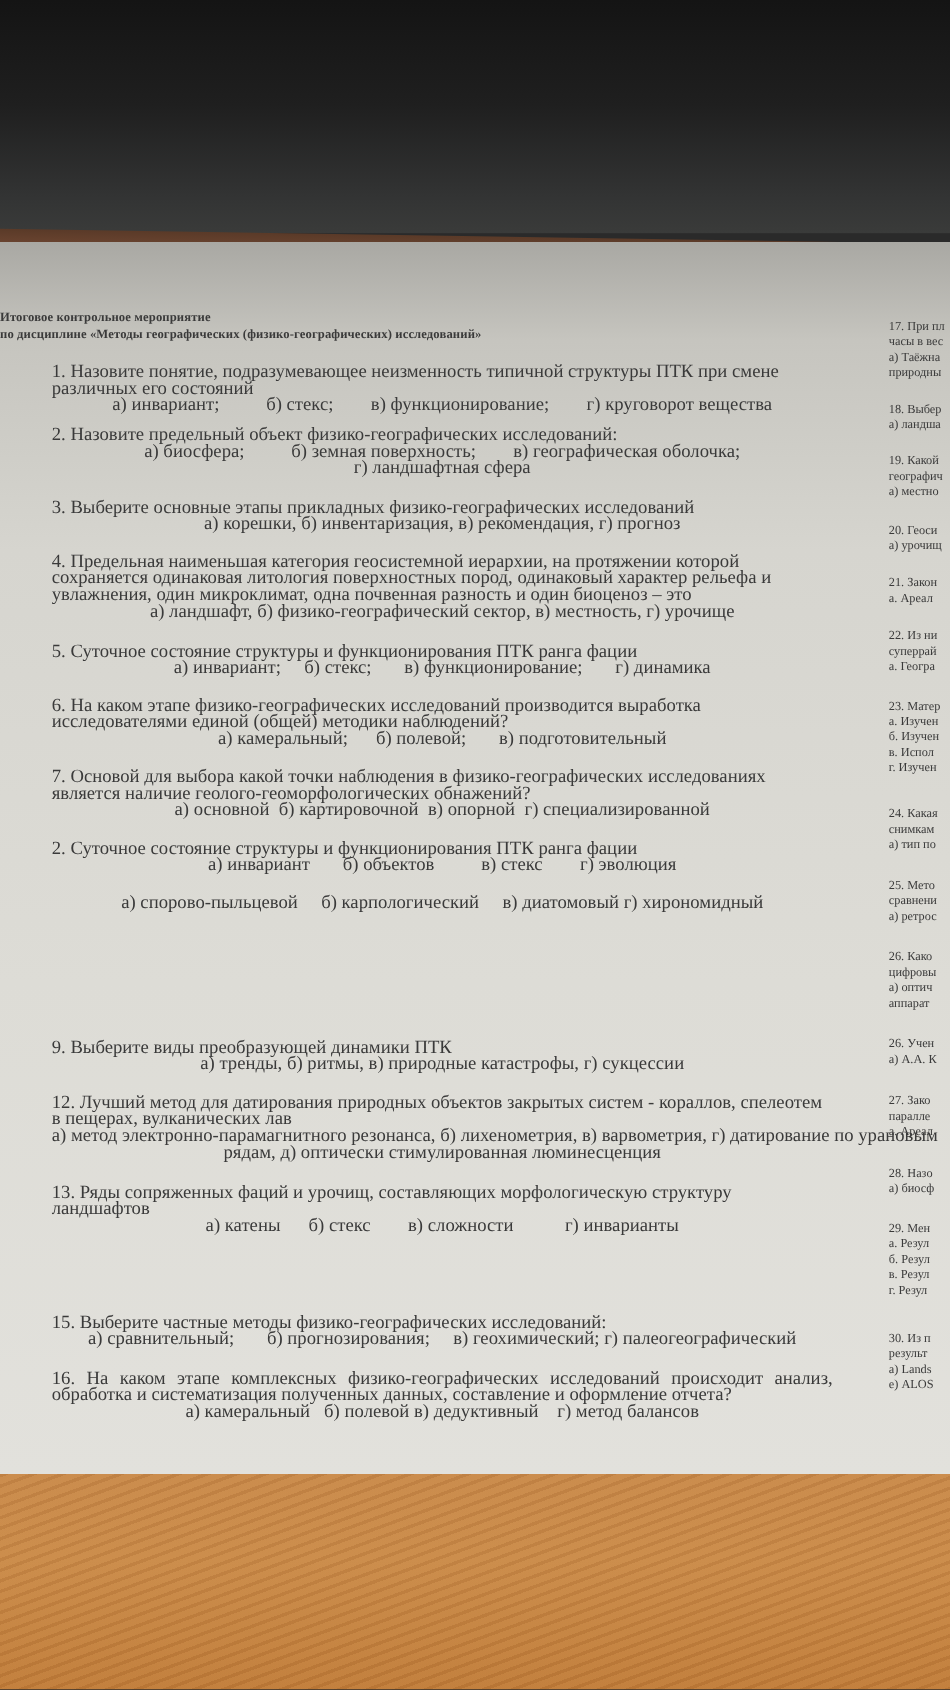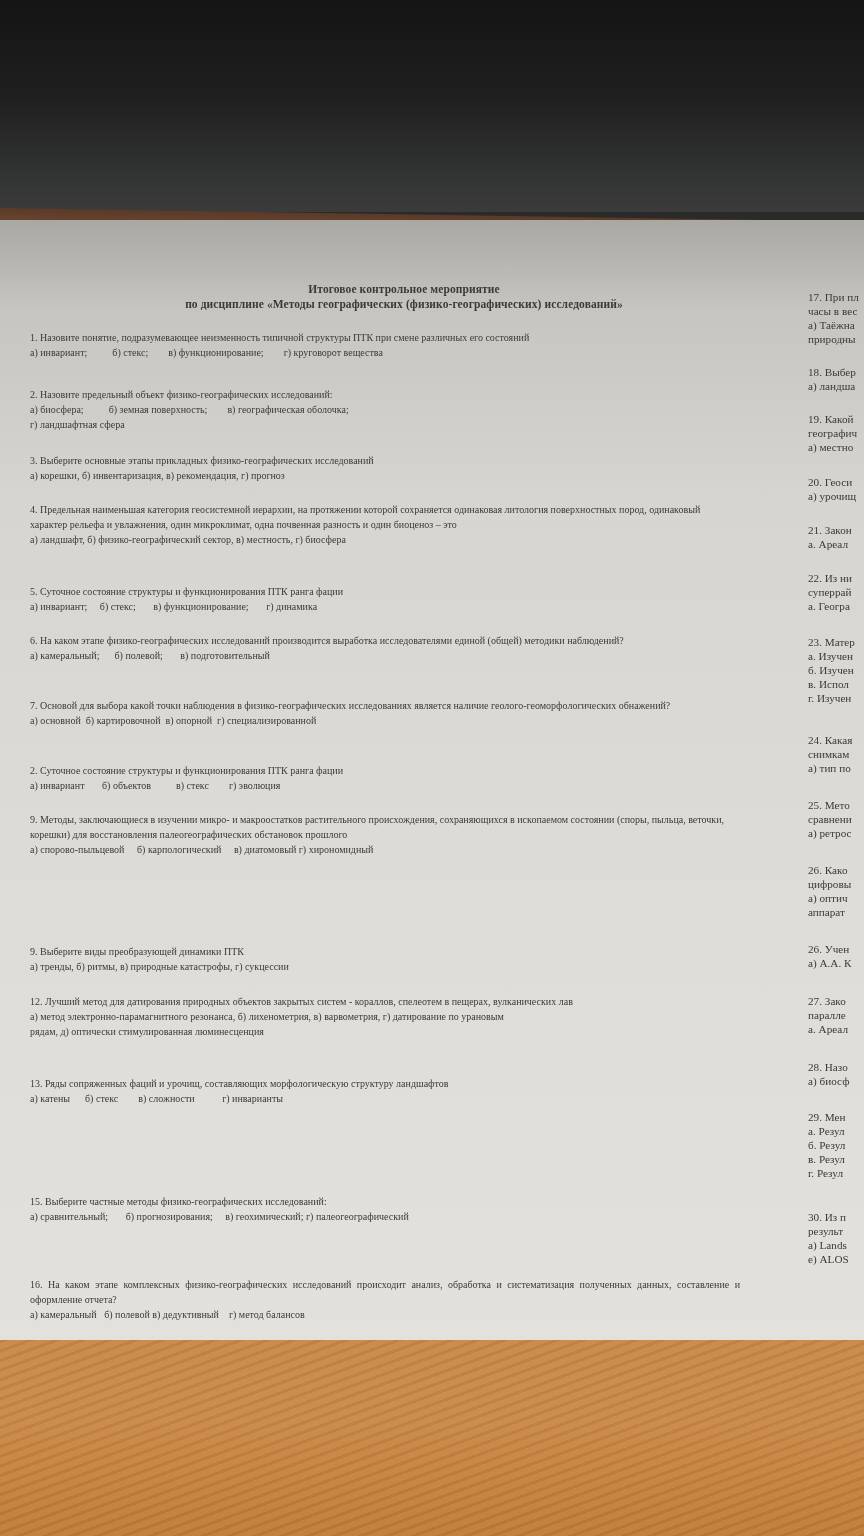--- a/index.html
+++ b/index.html
@@ -27,30 +27,30 @@
     position:absolute; left:0; top:220px; width:864px; height:1122px;
     background: linear-gradient(180deg, #a9a8a3 0%, #c6c5bf 8%, #d6d5cf 25%, #dddcd6 60%, #e2e1dc 100%);
     color:#2e2e2e;
   }
   .sheet-main { position:absolute; left:0; top:0; width:780px; height:100%; }
   .sheet-right {
     position:absolute; left:780px; top:0; width:84px; height:100%;
     overflow:hidden;
   }
   .title {
-    position:absolute; left:0; width:780px; text-align:center;
-    font-weight:bold; font-size:11.5px; color:#3a3a3a; letter-spacing:0.1px;margin-left:14px;
+    position:absolute; left:0; width:780px; 
+    font-weight:bold; font-size:11.5px; color:#3a3a3a; letter-spacing:0.1px;
   }
   .q {
-    position:absolute; left:30px; width:710px;
-    font-size:10px; line-height:15.2px; color:#3a3a3a;
+    position:absolute; left:47px; width:710px;
+    font-size:17px; line-height:15.2px; color:#3a3a3a;
   }
   .q .stem { display:block; }
-  .q .opts { display:block; white-space:pre; }
-  .q.justify .stem { text-align:justify; text-align-last:left;margin-top:32px; }
+  .q .opts { display:block; white-space:pre;text-align:center; }
+  .q.justify .stem { text-align:justify; text-align-last:left; }
   .rq {
     position:absolute; left:808px; width:200px;
     font-size:11.2px; line-height:14px; color:#3a3a3a; white-space:nowrap;
   }
   .rq span { display:block; }
 </style>
 </head>
 <body>
 
 <div class="top-dark"></div>
@@ -69,40 +69,39 @@
       <span class="stem">2. Назовите предельный объект физико-географических исследований:</span>
       <span class="opts">а) биосфера;          б) земная поверхность;        в) географическая оболочка;
 г) ландшафтная сфера</span>
     </div>
     <div class="q" style="top:233px">
       <span class="stem">3. Выберите основные этапы прикладных физико-географических исследований</span>
       <span class="opts">а) корешки, б) инвентаризация, в) рекомендация, г) прогноз</span>
     </div>
     <div class="q" style="top:282px">
       <span class="stem">4. Предельная наименьшая категория геосистемной иерархии, на протяжении которой сохраняется одинаковая литология поверхностных пород, одинаковый характер рельефа и увлажнения, один микроклимат, одна почвенная разность и один биоценоз – это</span>
-      <span class="opts">а) ландшафт, б) физико-географический сектор, в) местность, г) биосфера</span>
+      <span class="opts">а) ландшафт, б) физико-географический сектор, в) местность, г) урочище</span>
     </div>
     <div class="q" style="top:364px">
       <span class="stem">5. Суточное состояние структуры и функционирования ПТК ранга фации</span>
       <span class="opts">а) инвариант;     б) стекс;       в) функционирование;       г) динамика</span>
     </div>
     <div class="q" style="top:413px">
       <span class="stem">6. На каком этапе физико-географических исследований производится выработка исследователями единой (общей) методики наблюдений?</span>
       <span class="opts">а) камеральный;      б) полевой;       в) подготовительный</span>
     </div>
     <div class="q" style="top:478px">
       <span class="stem">7. Основой для выбора какой точки наблюдения в физико-географических исследованиях является наличие геолого-геоморфологических обнажений?</span>
       <span class="opts">а) основной  б) картировочной  в) опорной  г) специализированной</span>
     </div>
     <div class="q" style="top:543px">
       <span class="stem">2. Суточное состояние структуры и функционирования ПТК ранга фации</span>
       <span class="opts">а) инвариант       б) объектов          в) стекс        г) эволюция</span>
     </div>
     <div class="q" style="top:592px">
-      <span class="stem">9. Методы, заключающиеся в изучении  микро- и макроостатков растительного происхождения, сохраняющихся в ископаемом состоянии (споры, пыльца, веточки, корешки) для восстановления палеогеографических обстановок прошлого</span>
       <span class="opts">а) спорово-пыльцевой     б) карпологический     в) диатомовый г) хирономидный</span>
     </div>
     <div class="q" style="top:724px">
       <span class="stem">9. Выберите виды преобразующей динамики ПТК</span>
       <span class="opts">а) тренды, б) ритмы, в) природные катастрофы, г) сукцессии</span>
     </div>
     <div class="q" style="top:774px">
       <span class="stem">12. Лучший метод для датирования природных объектов закрытых систем - кораллов, спелеотем в пещерах, вулканических лав</span>
       <span class="opts">а) метод электронно-парамагнитного резонанса, б) лихенометрия, в) варвометрия, г) датирование по урановым
 рядам, д) оптически стимулированная люминесценция</span>

